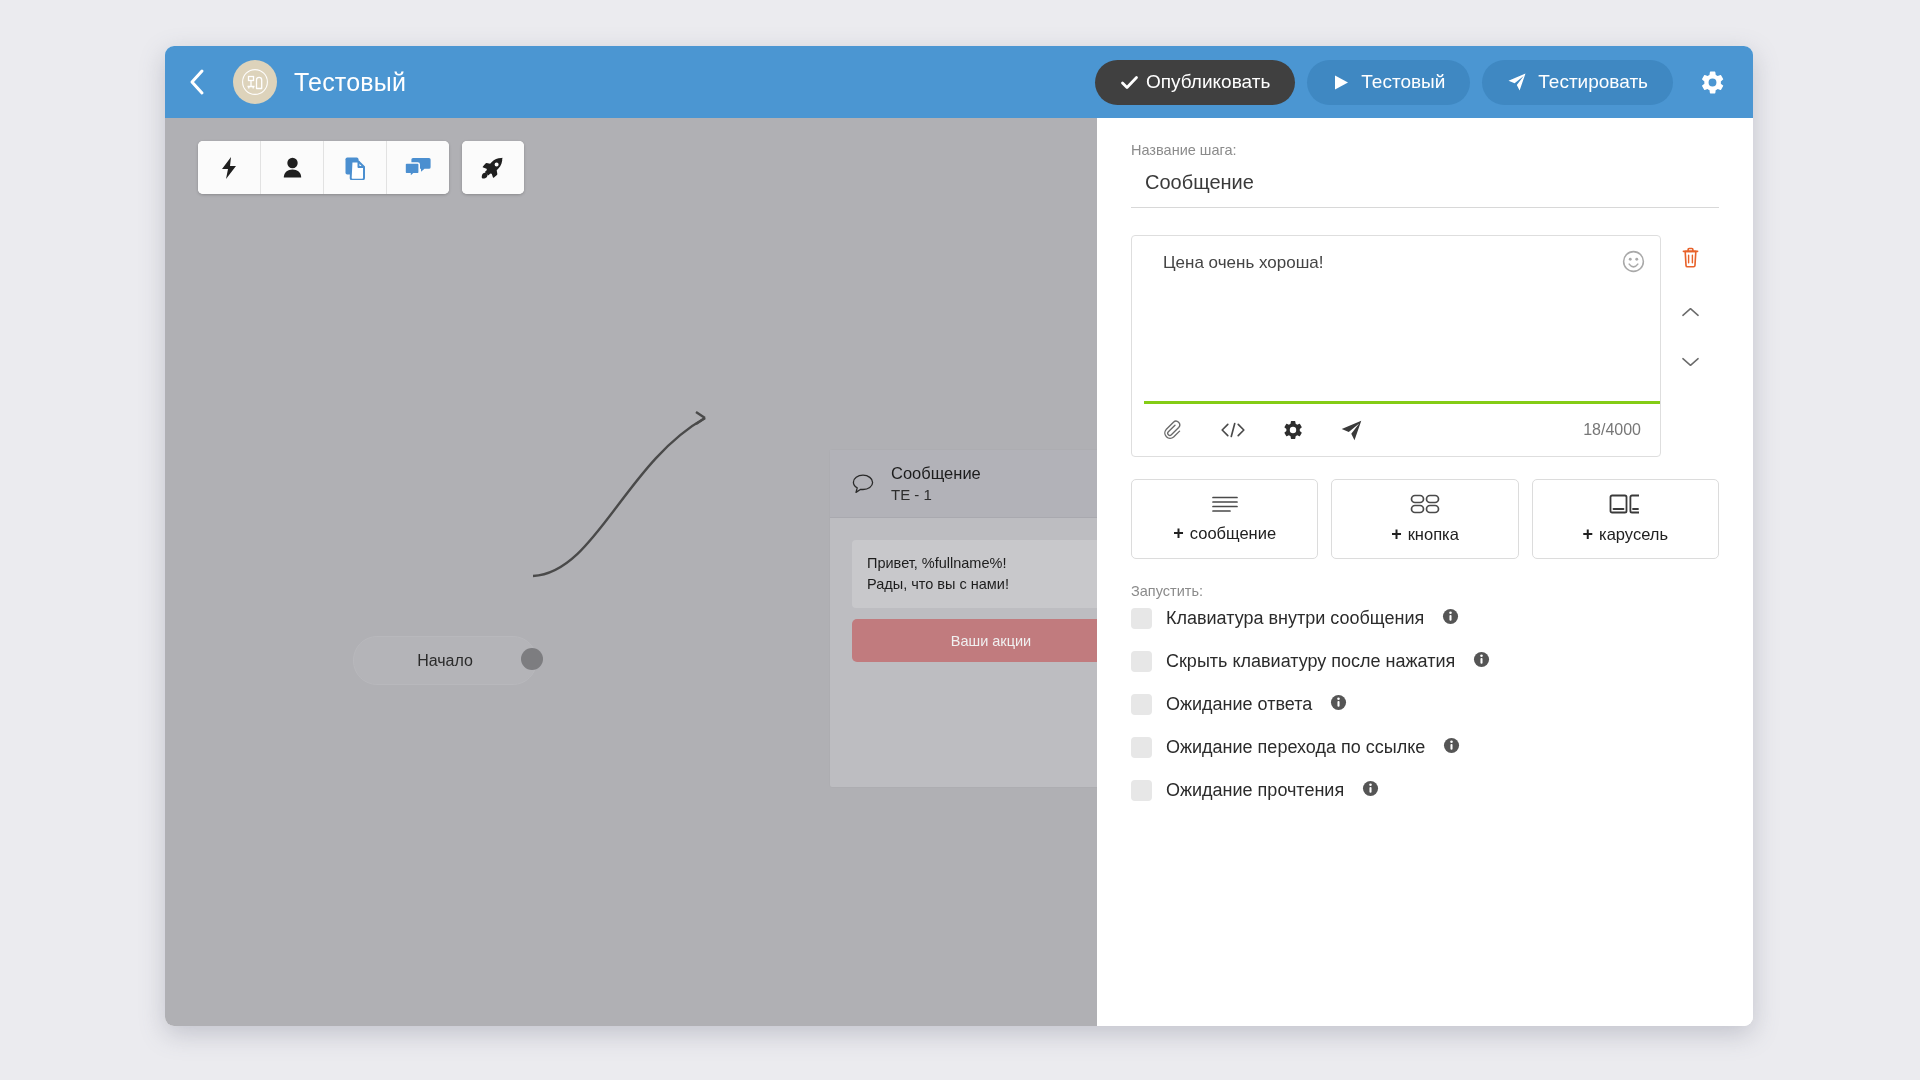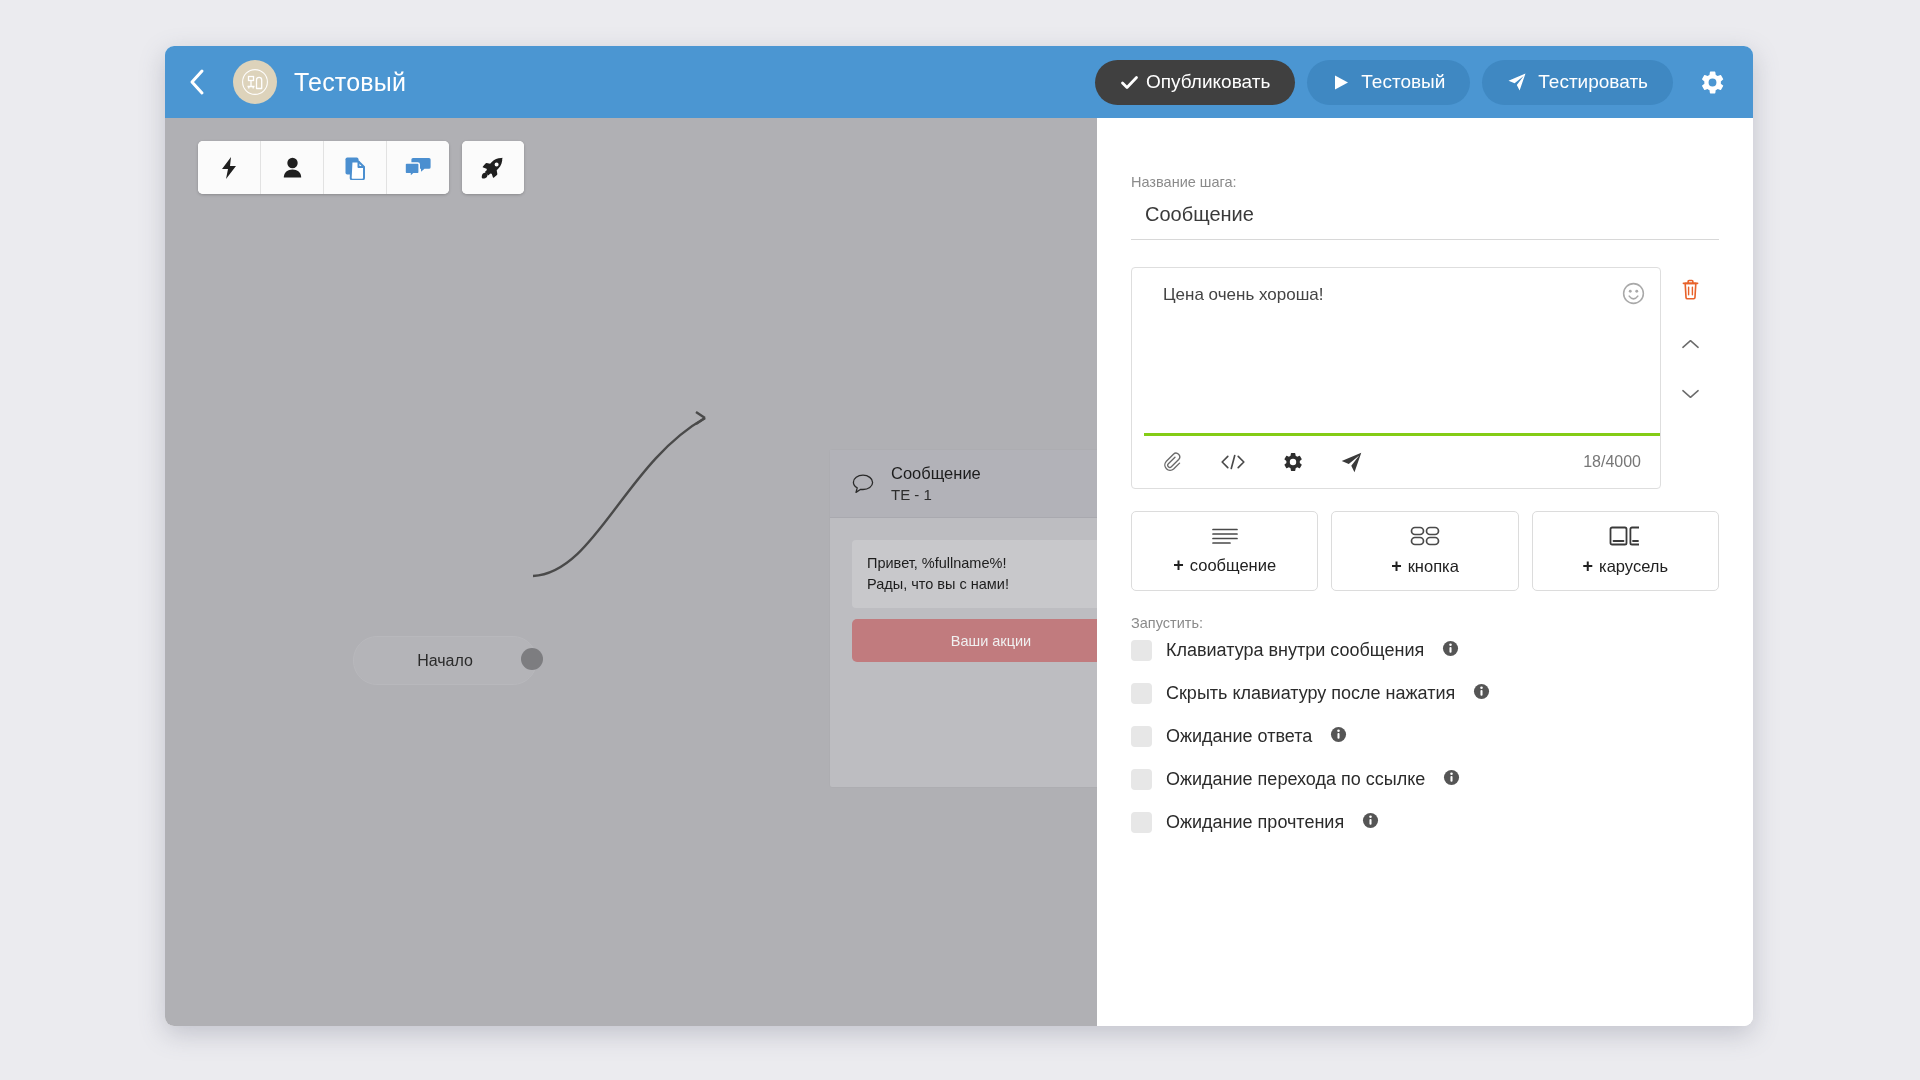--- a/index.html
+++ b/index.html
@@ -189,21 +189,21 @@
     justify-content: center;
     position: relative;
     color: #f0f0f0;
     font-size: 14.5px;
     cursor: pointer;
   }
   .node-btn.blue { background: #5580a8; }
   .node-btn.red  { background: #c17b7e; margin-top: 11px; }
 
   
-  #panel-inner { padding: 24px 34px 0 34px; margin-top: 32px; }
+  #panel-inner { padding: 24px 34px 0 34px; }
 
   .field-label {
     font-size: 14.5px;
     color: #8b8b8b;
     margin-bottom: 9px;
   }
   #step-name-input {
     width: 100%;
     box-sizing: border-box;
     border: none;

